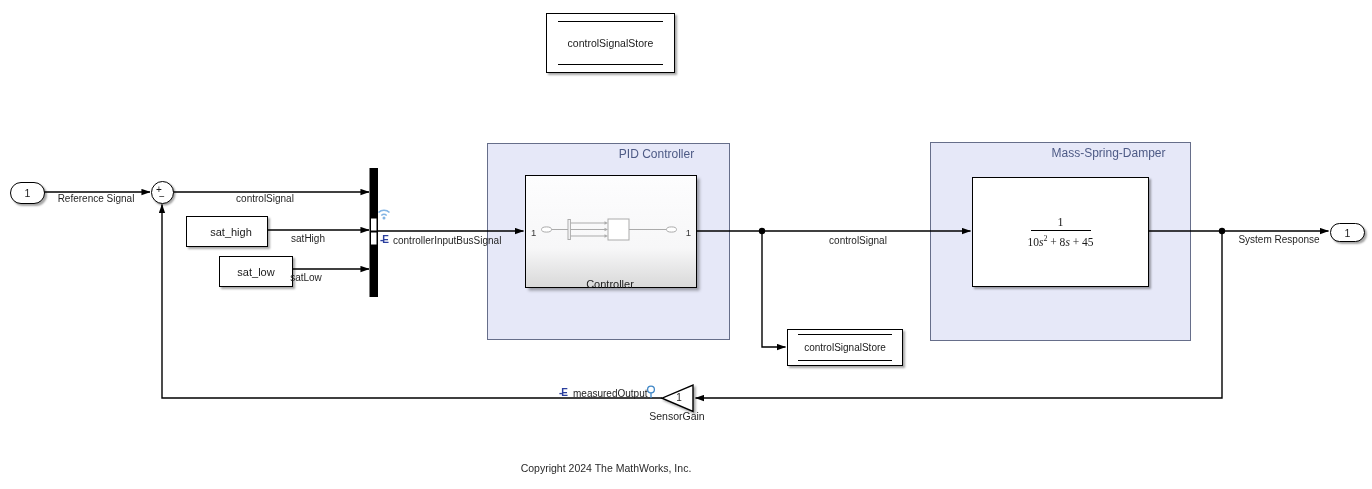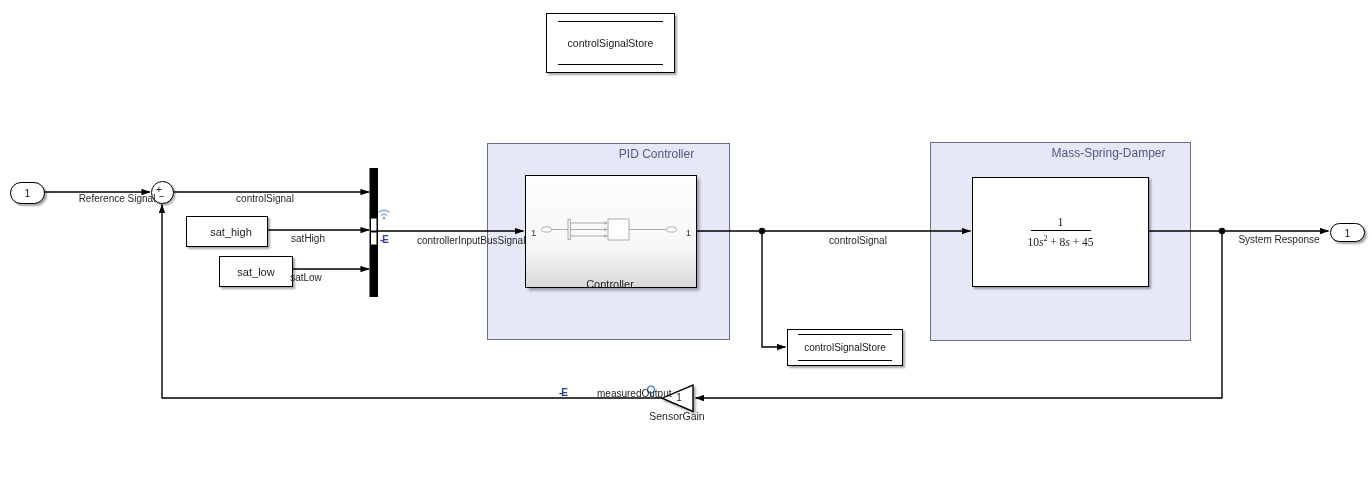--- a/index.html
+++ b/index.html
@@ -9,21 +9,21 @@
   .area{background:#e6e8f8;border:1px solid #666e8a;z-index:1;}
   .area-title{position:absolute;top:3px;left:0;width:100%;text-align:center;
               font-size:12px;color:#4d5a85;z-index:2;padding-left:48px;}
   .block{background:#fff;border:1.4px solid #000;box-shadow:2px 2px 2px rgba(0,0,0,0.35);
          display:flex;align-items:center;justify-content:center;z-index:4;}
   .port-oval{border-radius:11px;font-size:10.5px;}
   .const{font-size:11px;}
   .dstore{flex-direction:column;font-size:10.5px;position:absolute;}
   .dstore .dline{position:absolute;left:11px;right:11px;border-top:1.3px solid #000;}
   .lbl{font-size:10px;color:#1f1f1f;white-space:nowrap;z-index:5;text-align:center;}
-  .lbl-left{text-align:left;margin-left:24px;}
+  .lbl-left{text-align:left;}
   .sumblk{width:21px;height:21px;border:1.3px solid #000;border-radius:50%;background:#fff;
           box-shadow:1.5px 1.5px 2px rgba(0,0,0,0.35);z-index:4;}
   .sumblk span{position:absolute;font-size:10px;line-height:10px;}
   .sum-plus{left:4px;top:3px;}
   .sum-minus{left:7px;top:10px;}
   .subsys{background:linear-gradient(180deg,#fdfdfe 0%,#f7f7f8 65%,#d9d9d9 100%);
           border:1.4px solid #000;box-shadow:2.5px 2.5px 3px rgba(0,0,0,0.35);z-index:4;}
   .subsys .pnum{position:absolute;font-size:9.5px;color:#3a3a3a;top:50%;transform:translateY(-50%);}
   .tf-frac{display:flex;flex-direction:column;align-items:center;
            font-family:"Liberation Serif",serif;z-index:5;}
@@ -88,21 +88,21 @@
       <line x1="651" y1="392.5" x2="651" y2="398"></line>
       <circle cx="651" cy="389.5" r="3.4" fill="#fff"></circle>
     </g>
 
     <polygon points="693,385 693,411.5 662,398.2" fill="#fff" stroke="#000" stroke-width="1.4" filter="url(#fshadow)"></polygon>
   </svg>
 
   <div class="abs block port-oval" style="left:10px;top:182px;width:33px;height:20px;">
     <span>1</span>
   </div>
-  <div class="abs lbl" style="left:48px;top:193px;width:96px;padding-left:21px;">Reference Signal</div>
+  <div class="abs lbl" style="left:48px;top:193px;width:96px;">Reference Signal</div>
 
   <div class="abs sumblk" style="left:151px;top:181px;">
     <span class="sum-plus">+</span>
     <span class="sum-minus">−</span>
   </div>
 
   <div class="abs block const" style="left:186px;top:216px;width:72px;height:29px;padding-left:8px;">
     <span>sat_high</span>
   </div>
   <div class="abs block const" style="left:186px;top:256px;width:72px;height:29px;margin-left:33px;">
@@ -161,14 +161,15 @@
 
   <div class="abs block dstore" style="left:787px;top:329px;width:114px;height:35px;font-size:10px;">
     <span class="dline" style="top:4px;left:10px;right:10px;"></span>
     <span>controlSignalStore</span>
     <span class="dline" style="bottom:4px;left:10px;right:10px;"></span>
   </div>
 
   <div class="abs lbl" style="left:670px;top:392px;width:18px;">1</div>
   <div class="abs lbl" style="left:634px;top:410px;width:86px;font-size:10.5px;">SensorGain</div>
 
+  <div class="abs lbl copyright" style="left:436px;top:462px;width:340px;">Copyright 2024 The MathWorks, Inc.</div>
 
 </div>
 
 </body></html>

